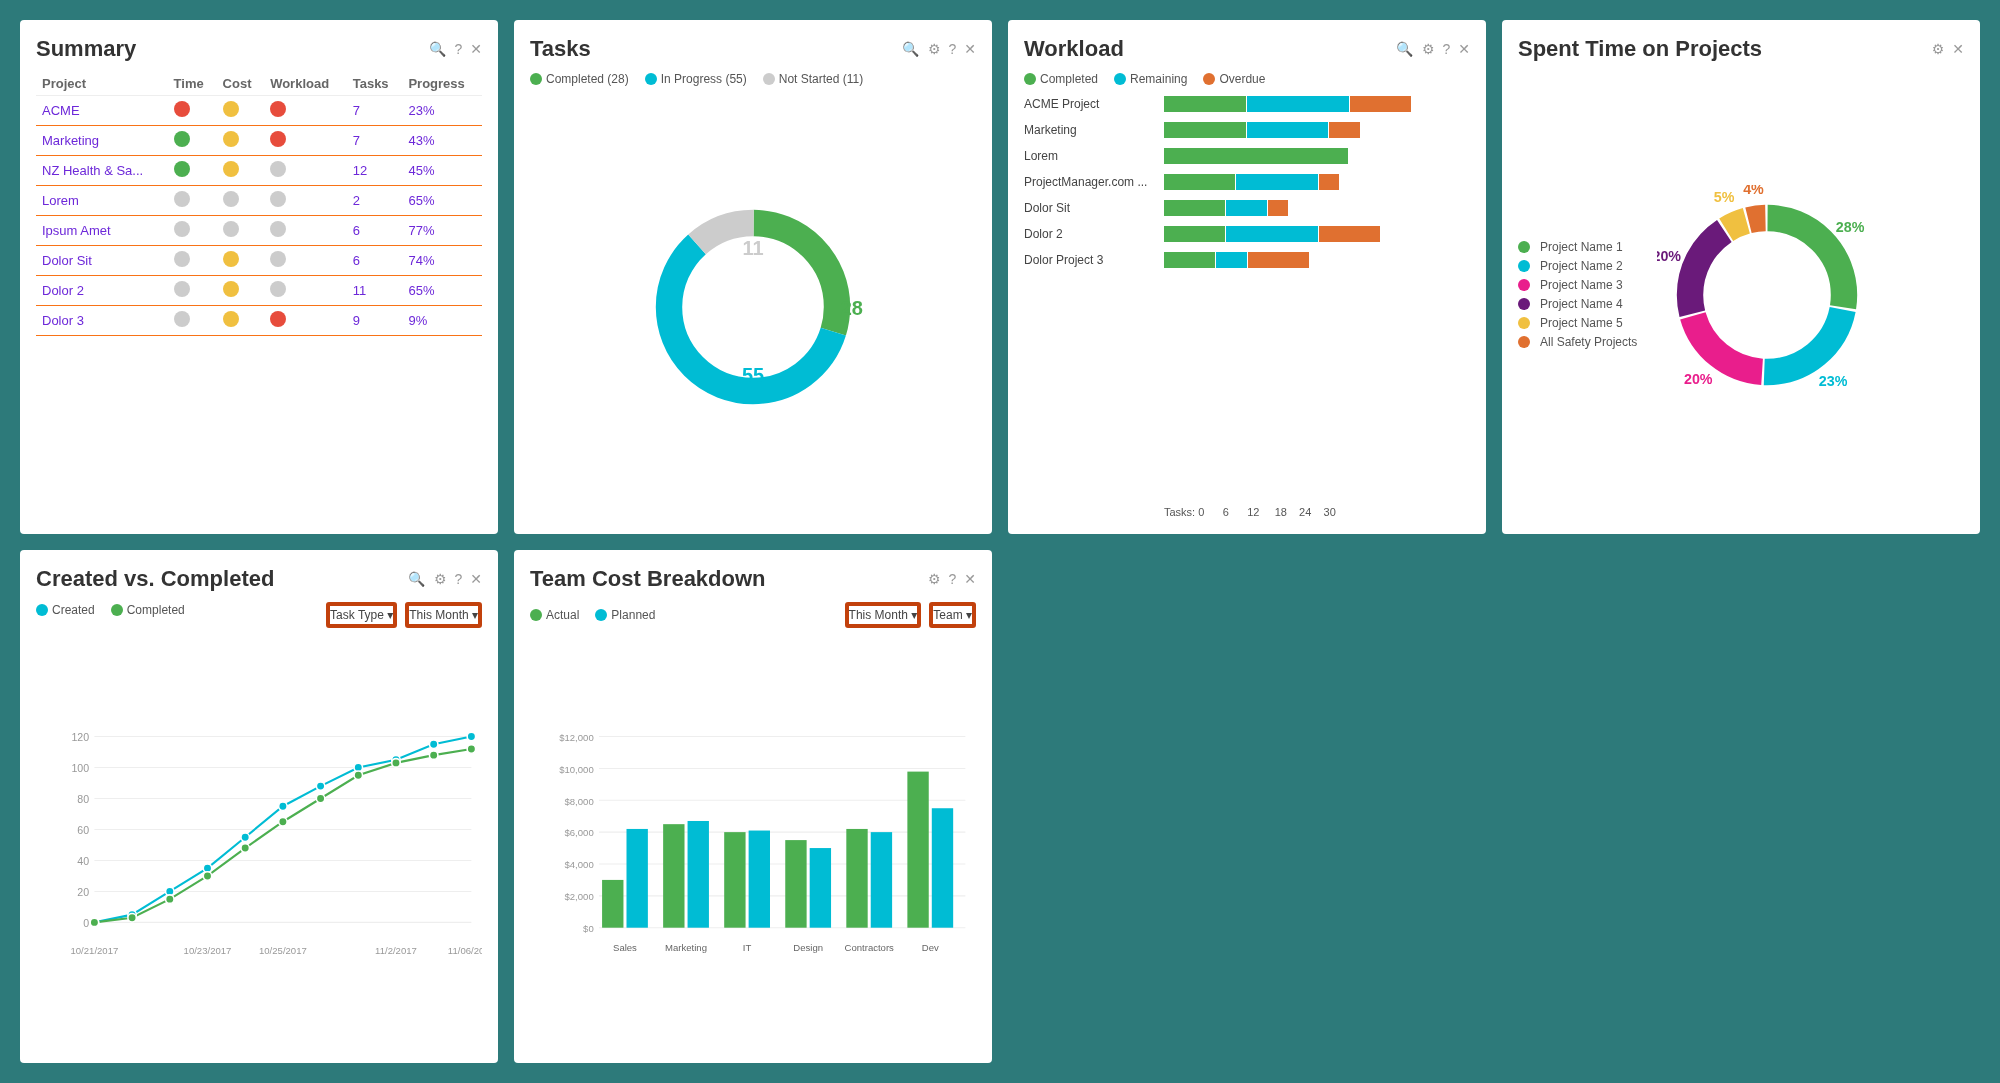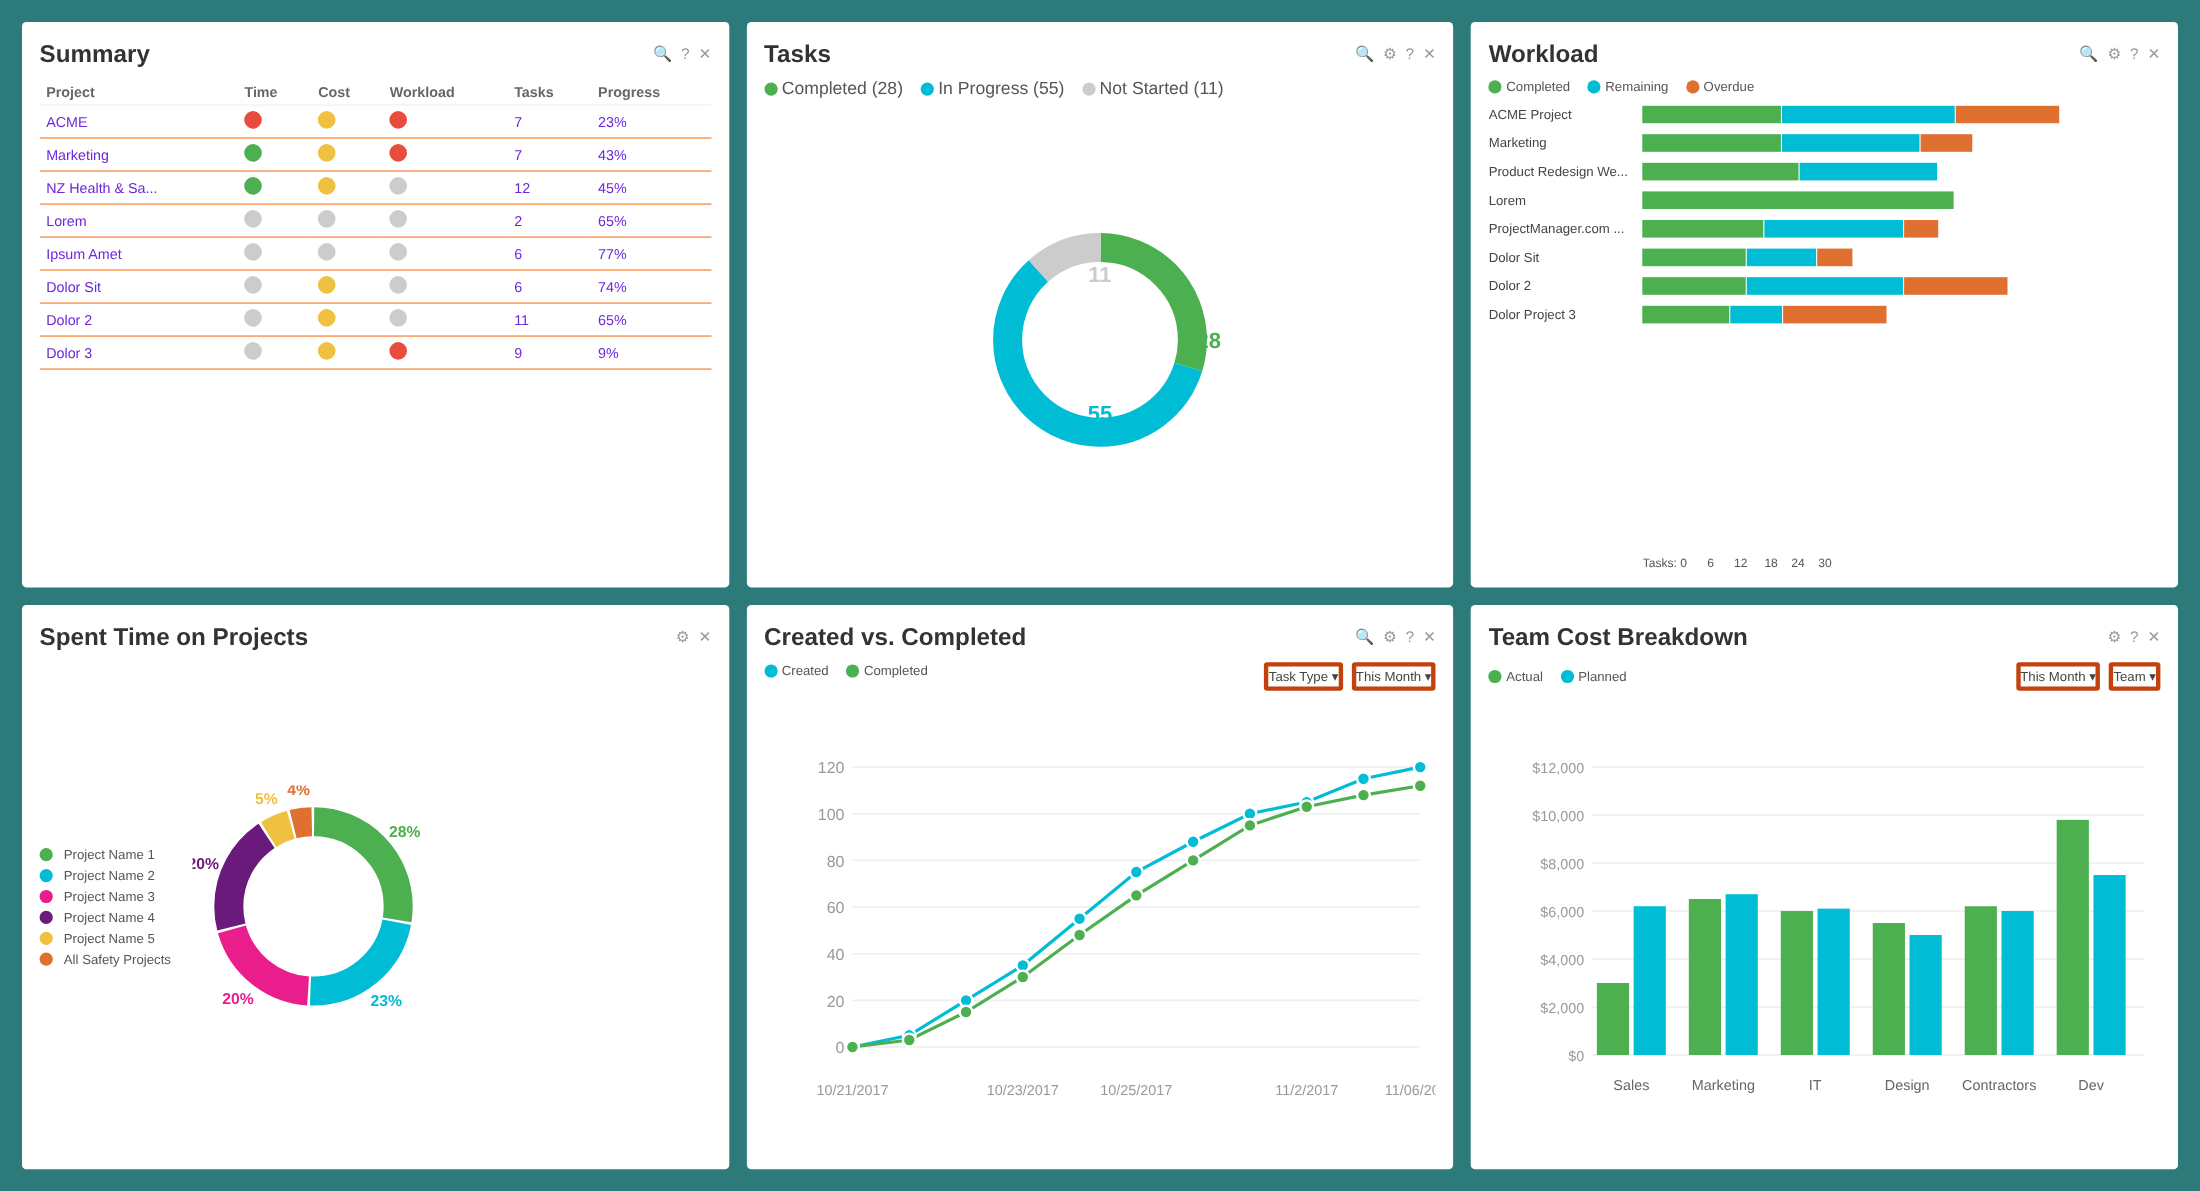--- a/index.html
+++ b/index.html
@@ -7,21 +7,21 @@
       background: #2d7a7a;
       font-family: -apple-system, BlinkMacSystemFont, 'Segoe UI', Arial, sans-serif;
       min-height: 1083px;
       padding: 20px;
       display: flex;
       align-items: center;
       justify-content: center;
     }
     .dashboard {
       display: grid;
-      grid-template-columns: 1fr 1fr 1fr;
+      grid-template-columns: 1fr 1fr 1fr 1fr;
       grid-template-rows: 1fr 1fr;
       gap: 16px;
       width: 100%;
       max-width: 1960px;
       height: 1043px;
     }
     .card {
       background: #fff;
       border-radius: 4px;
       padding: 16px;
@@ -76,21 +76,21 @@
       display: inline-block;
     }
     .dot-red { background: #e74c3c; }
     .dot-green { background: #4caf50; }
     .dot-yellow { background: #f0c040; }
     .dot-gray { background: #ccc; }
     
     .tasks-legend {
       display: flex;
       gap: 16px;
-      font-size: 16px;
+      font-size: 12px;
       color: #555;
       margin-bottom: 10px;
       align-items: center;
     }
     .legend-dot {
       width: 12px;
       height: 12px;
       border-radius: 50%;
       display: inline-block;
       margin-right: 4px;
@@ -387,28 +387,20 @@
       <div class="bar-remaining" style="width:33.33333333333333%"></div>
       <div class="bar-overdue" style="width:20%"></div>
     </div>
   </div>
         <div class="workload-row">
     <span class="workload-label">Marketing</span>
     <div class="workload-bars">
       <div class="bar-completed" style="width:26.666666666666668%"></div>
       <div class="bar-remaining" style="width:26.666666666666668%"></div>
       <div class="bar-overdue" style="width:10%"></div>
-    </div>
-  </div>
-        <div class="workload-row">
-    <span class="workload-label">Product Redesign We...</span>
-    <div class="workload-bars">
-      <div class="bar-completed" style="width:30%"></div>
-      <div class="bar-remaining" style="width:26.666666666666668%"></div>
-      <div class="bar-overdue" style="width:0%"></div>
     </div>
   </div>
         <div class="workload-row">
     <span class="workload-label">Lorem</span>
     <div class="workload-bars">
       <div class="bar-completed" style="width:60%"></div>
       <div class="bar-remaining" style="width:0%"></div>
       <div class="bar-overdue" style="width:0%"></div>
     </div>
   </div>

